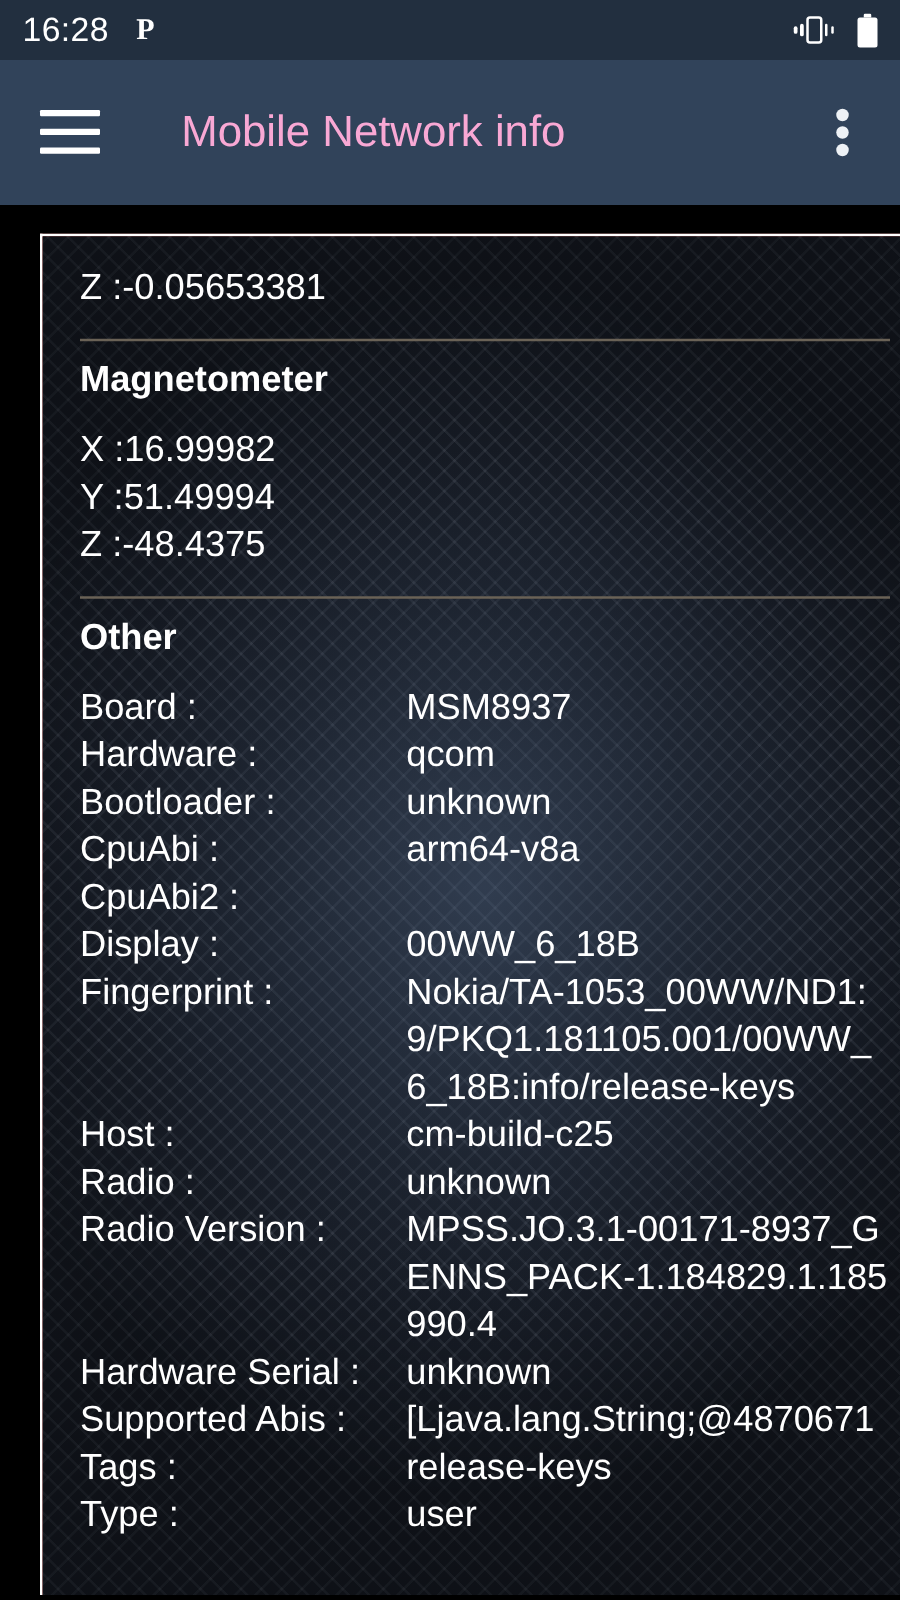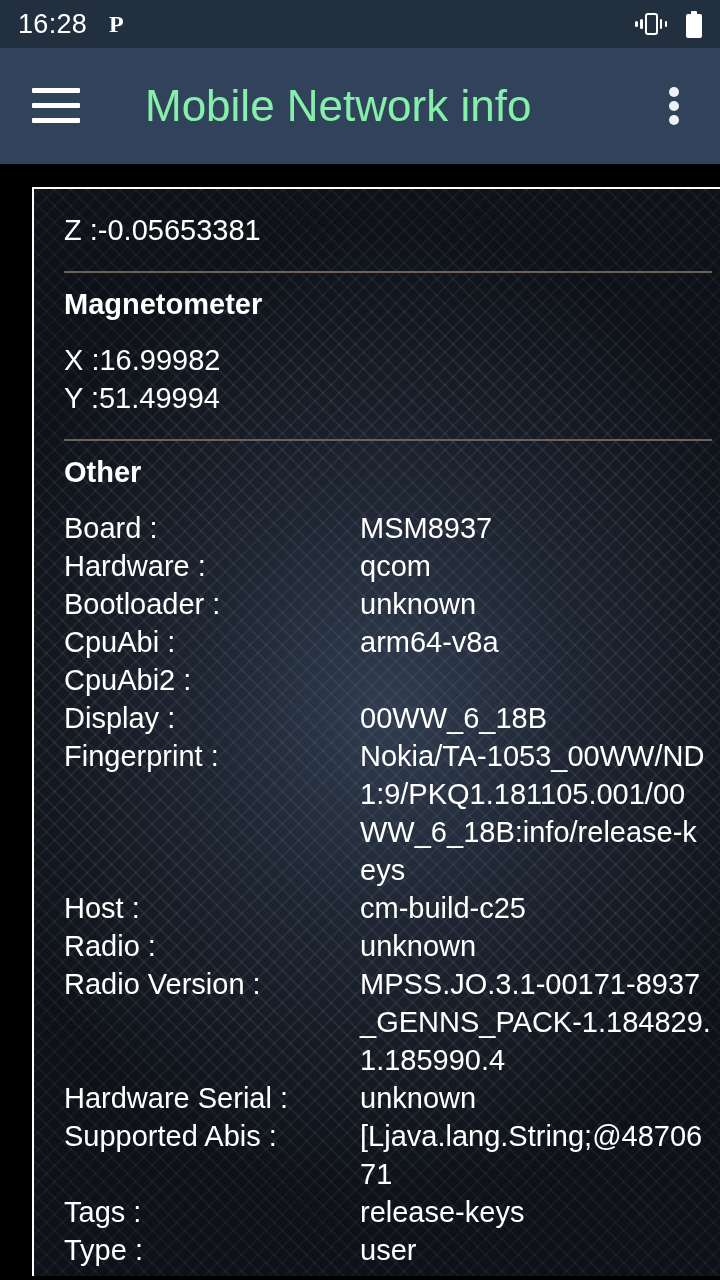--- a/index.html
+++ b/index.html
@@ -71,21 +71,21 @@
   }
   .hamburger span {
     position:absolute; left:0; width:48px; height:5px;
     background:#ffffff; border-radius:1px;
   }
   .hamburger span:nth-child(1){ top:0; }
   .hamburger span:nth-child(2){ top:15px; }
   .hamburger span:nth-child(3){ top:30px; }
   .appbar-title {
     position:absolute; left:145px; top:50%; transform:translateY(-50%);
-    color:#86efac; font-size:44px; font-weight:400; white-space:nowrap;
+    color:#f9a8d4; font-size:35px; font-weight:400; white-space:nowrap;
   }
   .overflow {
     position:absolute; right:30px; top:50%; transform:translateY(-50%);
     width:32px; height:40px; cursor:pointer;
   }
   .overflow i {
     position:absolute; left:11px; width:10px; height:10px;
     background:#eef2f6; border-radius:50%; display:block;
   }
   .overflow i:nth-child(1){ top:1px; }
@@ -136,21 +136,21 @@
   }
   .divider {
     height:2px; background:#6a6256;
     margin:0 0 0 0;
   }
   .section-title {
     color:#ffffff; font-size:29px; font-weight:700;
     line-height:38px;
   }
 
-  .kv { display:flex; line-height:38px;gap:35px; }
+  .kv { display:flex; line-height:38px; }
   .kv .k {
     color:#ffffff; font-size:29px; width:261px;
     flex:0 0 261px; white-space:nowrap;
   }
   .kv .v {
     color:#ffffff; font-size:29px; flex:1 1 auto;
     word-break:break-all; white-space:pre-wrap;
   }
 
   .sp-1 { height:22px; }
@@ -208,20 +208,21 @@
       <div class="sp-1"></div>
       <div class="divider"></div>
       <div class="sp-4"></div>
 
       <div class="section-title">Magnetometer</div>
 
       <div class="sp-3"></div>
 
       <div class="row-line">X :16.99982</div>
       <div class="row-line">Y :51.49994</div>
+      <div class="row-line">Z :-48.4375</div>
 
       <div class="sp-1"></div>
       <div class="divider"></div>
       <div class="sp-4"></div>
 
       <div class="section-title">Other</div>
 
       <div class="sp-3"></div>
 
       <div class="kv">

